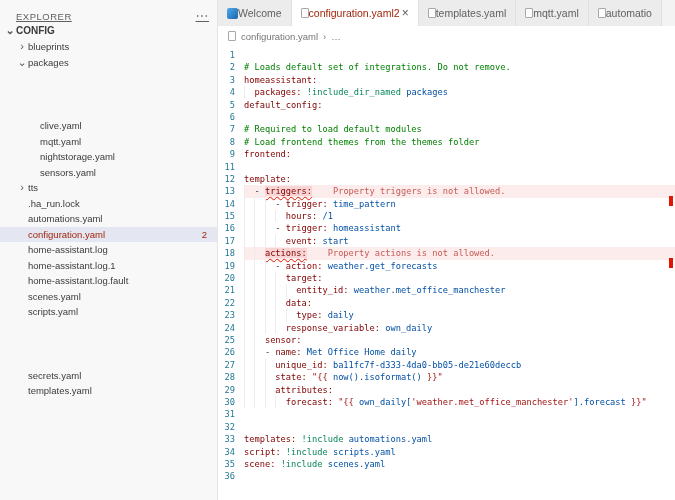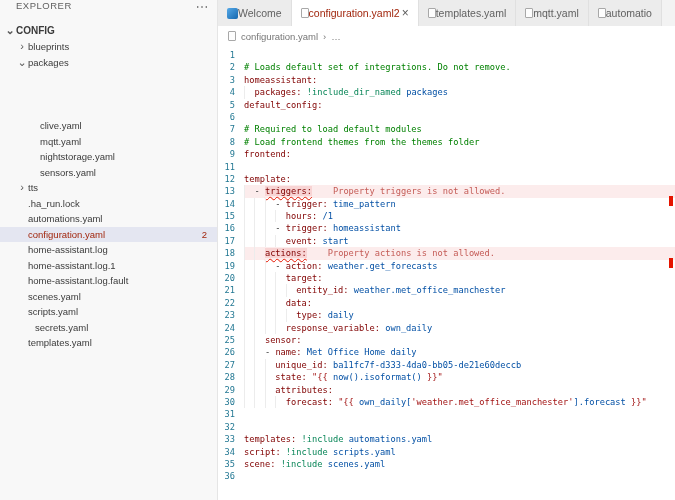--- a/index.html
+++ b/index.html
@@ -6,21 +6,21 @@
   html,body { margin:0; padding:0; }
   body {
     width:675px; height:500px; overflow:hidden;
     font-family:"Liberation Sans", sans-serif;
     font-size:10px; color:#3b3b3b; background:#fff;
   }
   .app { display:flex; width:675px; height:500px; }
 
   
   .sidebar { width:218px; flex:none; background:#f8f8f8; border-right:1px solid #e5e5e5; display:flex; flex-direction:column; }
-  .sidebar-header { height:22px; flex:none; display:flex; align-items:flex-start; padding:0 8px 0 16px; color:#616161; font-size:9.5px; letter-spacing:.5px; }
+  .sidebar-header { height:22px; flex:none; display:flex; align-items:flex-end; padding:0 8px 0 16px; color:#616161; font-size:9.5px; letter-spacing:.5px;text-decoration:underline; }
   .sidebar-actions { margin-left:auto; font-size:13px; color:#616161; cursor:pointer; line-height:1; }
   .section-header { display:flex; align-items:center; height:17px; font-weight:bold; font-size:10px; color:#3b3b3b; padding-left:4px; cursor:pointer; }
   .tree { flex:1; }
   .tree-item { display:flex; align-items:center; height:15.5px; font-size:9.5px; color:#3b3b3b; cursor:pointer; white-space:nowrap; }
   .tree-item.selected { background:#e4e6f1; }
   .tree-item.selected .lbl { color:#a1260d; }
   .chev { width:12px; flex:none; text-align:center; color:#5a5a5a; font-size:11px; line-height:1; }
   .badge { margin-left:auto; padding-right:10px; color:#a1260d; font-size:9.5px; }
 
   
@@ -127,21 +127,21 @@
           <span class="lbl">home-assistant.log.fault</span>
         </div>
         <div class="tree-item" style="padding-left: 16px;">
           <span class="chev"></span>
           <span class="lbl">scenes.yaml</span>
         </div>
         <div class="tree-item" style="padding-left: 16px;">
           <span class="chev"></span>
           <span class="lbl">scripts.yaml</span>
         </div>
-        <div class="tree-item" style="padding-left: 23px;">
+        <div class="tree-item" style="padding-left: 16px; margin-top: 48px;">
           <span class="chev"></span>
           <span class="lbl">secrets.yaml</span>
         </div>
         <div class="tree-item" style="padding-left: 16px;">
           <span class="chev"></span>
           <span class="lbl">templates.yaml</span>
         </div>
       </div>
   </div>
 

